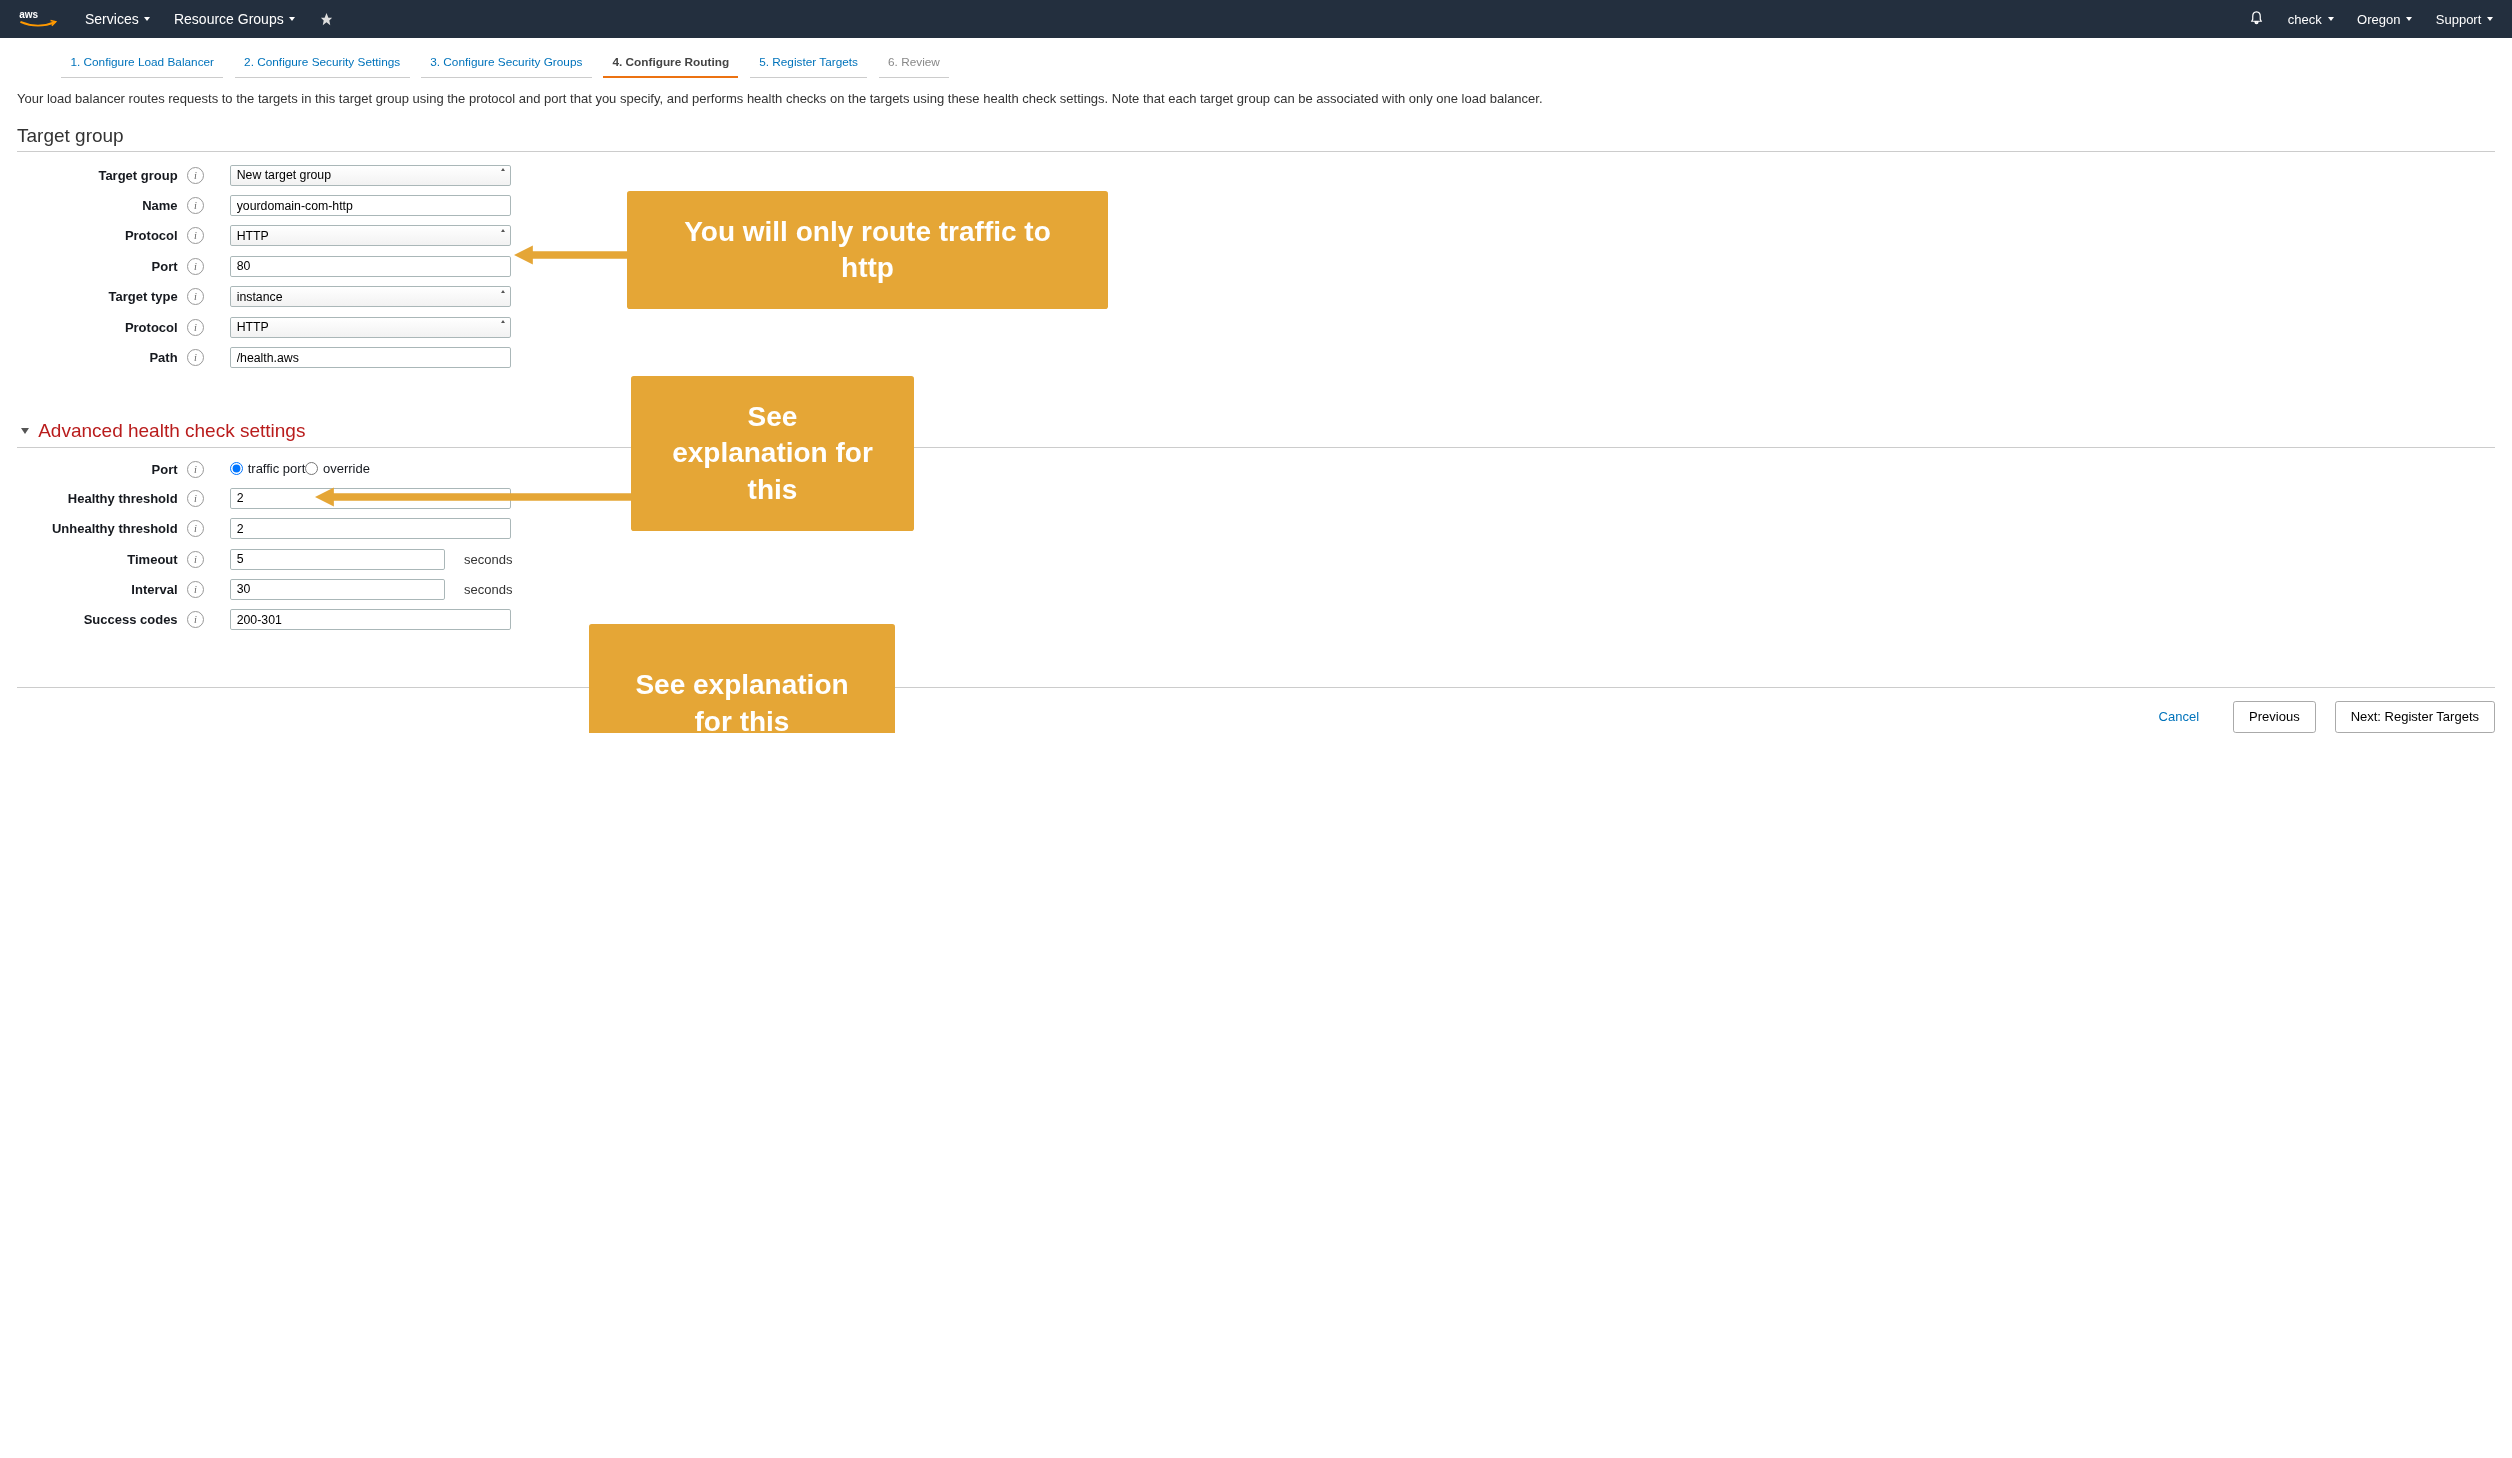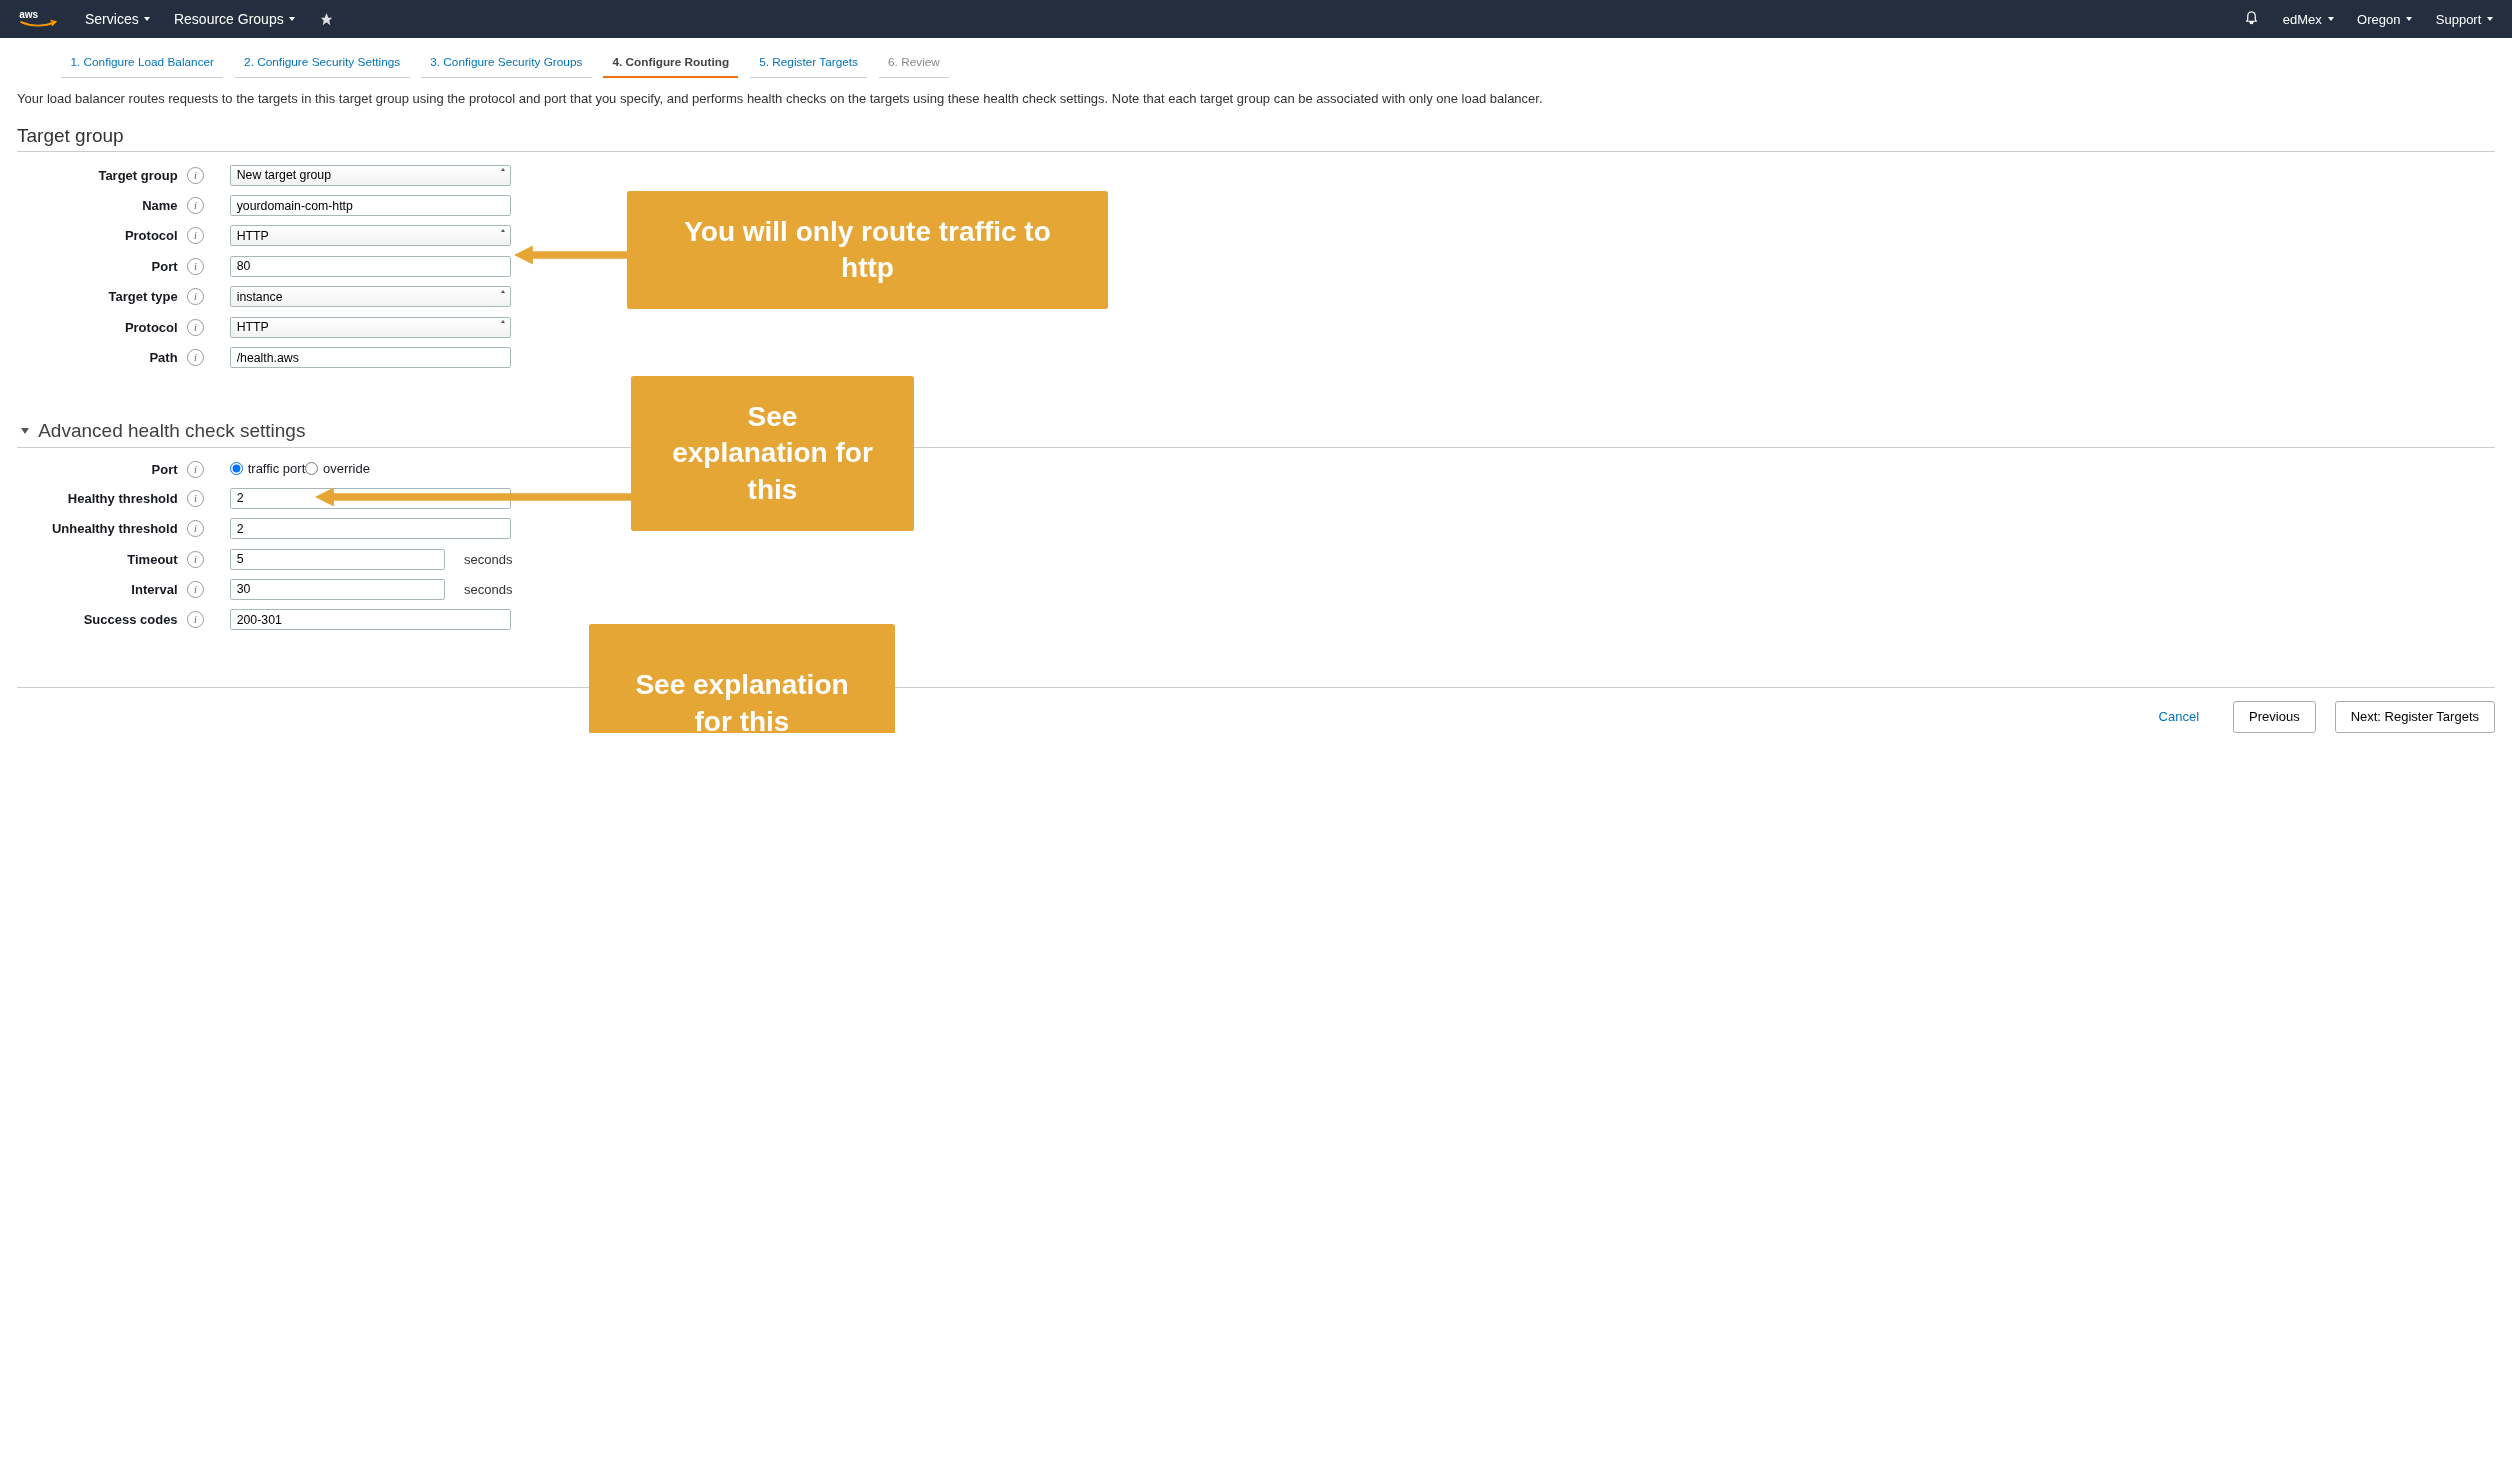--- a/index.html
+++ b/index.html
@@ -170,21 +170,21 @@
 
   .radio-group { display: flex; flex-direction: row; }
   .radio-option { display: flex; align-items: center; margin-bottom: 1.9px; font-size: 13px; }
   .radio-option input { margin-right: 4.7px; }
 
   .expander {
     display: flex;
     align-items: center;
     font-size: 19px;
     font-weight: 400;
-    color: #404040;
+    color: #b91c1c;
     padding: 5.7px 0;
     border-bottom: 0.9px solid #ccc;
     margin-bottom: 13px;
     cursor: pointer;
     margin-top: 46px;
   }
   .expander .tri {
     width: 0; height: 0;
     border-left: 4.7px solid transparent;
     border-right: 4.7px solid transparent;
@@ -265,21 +265,21 @@
     </div>
   </div>
   <div class="nav-spacer"></div>
   <div class="nav-right">
     <div class="bell-wrap">
       <svg class="bell-icon" viewBox="0 0 16 16">
         <path d="M8 2 C5 2 4 4 4 7 L4 10 L3 12 L13 12 L12 10 L12 7 C12 4 11 2 8 2 Z M6.5 13 A1.5 1.5 0 0 0 9.5 13 Z" fill="none" stroke="#fff" stroke-width="1.3"></path>
       </svg>
     </div>
     <div class="nav-item">
-      <span>edMex</span>
+      <span>check</span>
       <span class="caret"></span>
     </div>
     <div class="nav-item">
       <span>Oregon</span>
       <span class="caret"></span>
     </div>
     <div class="nav-item">
       <span>Support</span>
       <span class="caret"></span>
     </div>

